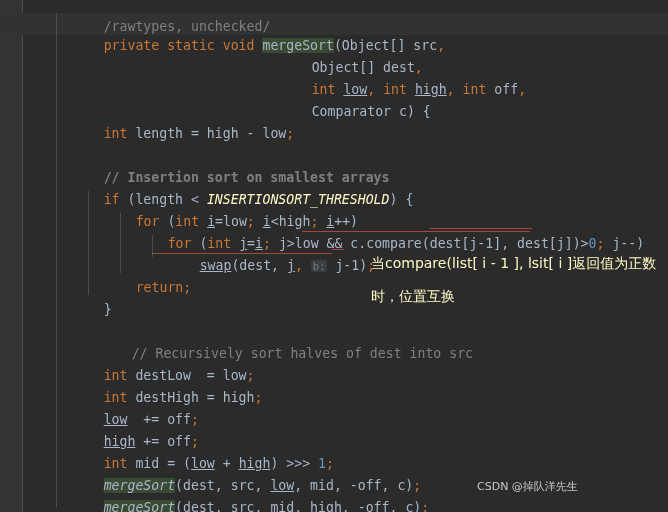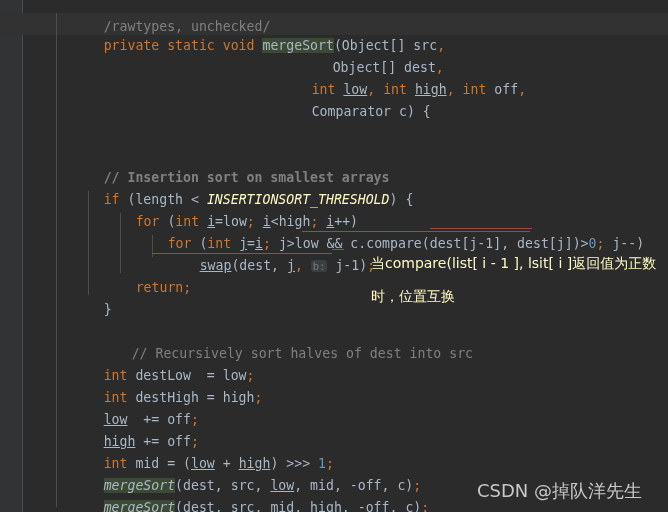--- a/index.html
+++ b/index.html
@@ -109,21 +109,21 @@
     white-space: normal;
   }
 
   
   #watermark {
     position: absolute;
     left: 477px;
     top: 479px;
     color: #c8c8c8;
     font-family: "DejaVu Sans", sans-serif;
-    font-size: 18px;
+    font-size: 11px;
     white-space: pre;
   }
 </style>
 </head>
 <body>
 
 <div id="editor">
 
   <div id="gutter"></div>
   <div id="gutter-sep"></div>
@@ -142,35 +142,38 @@
     <div class="line" style="top:-6px;">
       <span style="margin-left:56px;" class="cmt">/rawtypes, unchecked/</span>
     </div>
 
     
     <div class="line" style="top:13px;">
       <span style="margin-left:56px;" class="kw">private static void </span><span class="occur">mergeSort</span><span>(Object[] src</span><span class="semi">,</span>
     </div>
 
     
-    <div class="line" style="top:35px;padding-left:21px;">
+    <div class="line" style="top:35px;">
       <span style="margin-left:264px;">Object[] dest</span><span class="semi">,</span>
     </div>
 
     
     <div class="line" style="top:57px;">
       <span style="margin-left:264px;" class="kw">int </span><span class="fld">low</span><span class="semi">, </span><span class="kw">int </span><span class="fld">high</span><span class="semi">, </span><span class="kw">int </span><span>off</span><span class="semi">,</span>
     </div>
 
     
     <div class="line" style="top:79px;">
       <span style="margin-left:264px;">Comparator c) {</span>
     </div>
 
     
+    <div class="line" style="top:101px;">
+      <span style="margin-left:56px;" class="kw">int </span><span>length = high - low</span><span class="semi">;</span>
+    </div>
 
     
     <div class="line" style="top:145px;font-weight:bold;">
       <span style="margin-left:56px;" class="cmt">// Insertion sort on smallest arrays</span>
     </div>
 
     
     <div class="line" style="top:167px;">
       <span style="margin-left:56px;" class="kw">if </span><span>(length &lt; </span><span class="const">INSERTIONSORT_THRESHOLD</span><span>) {</span>
     </div>

